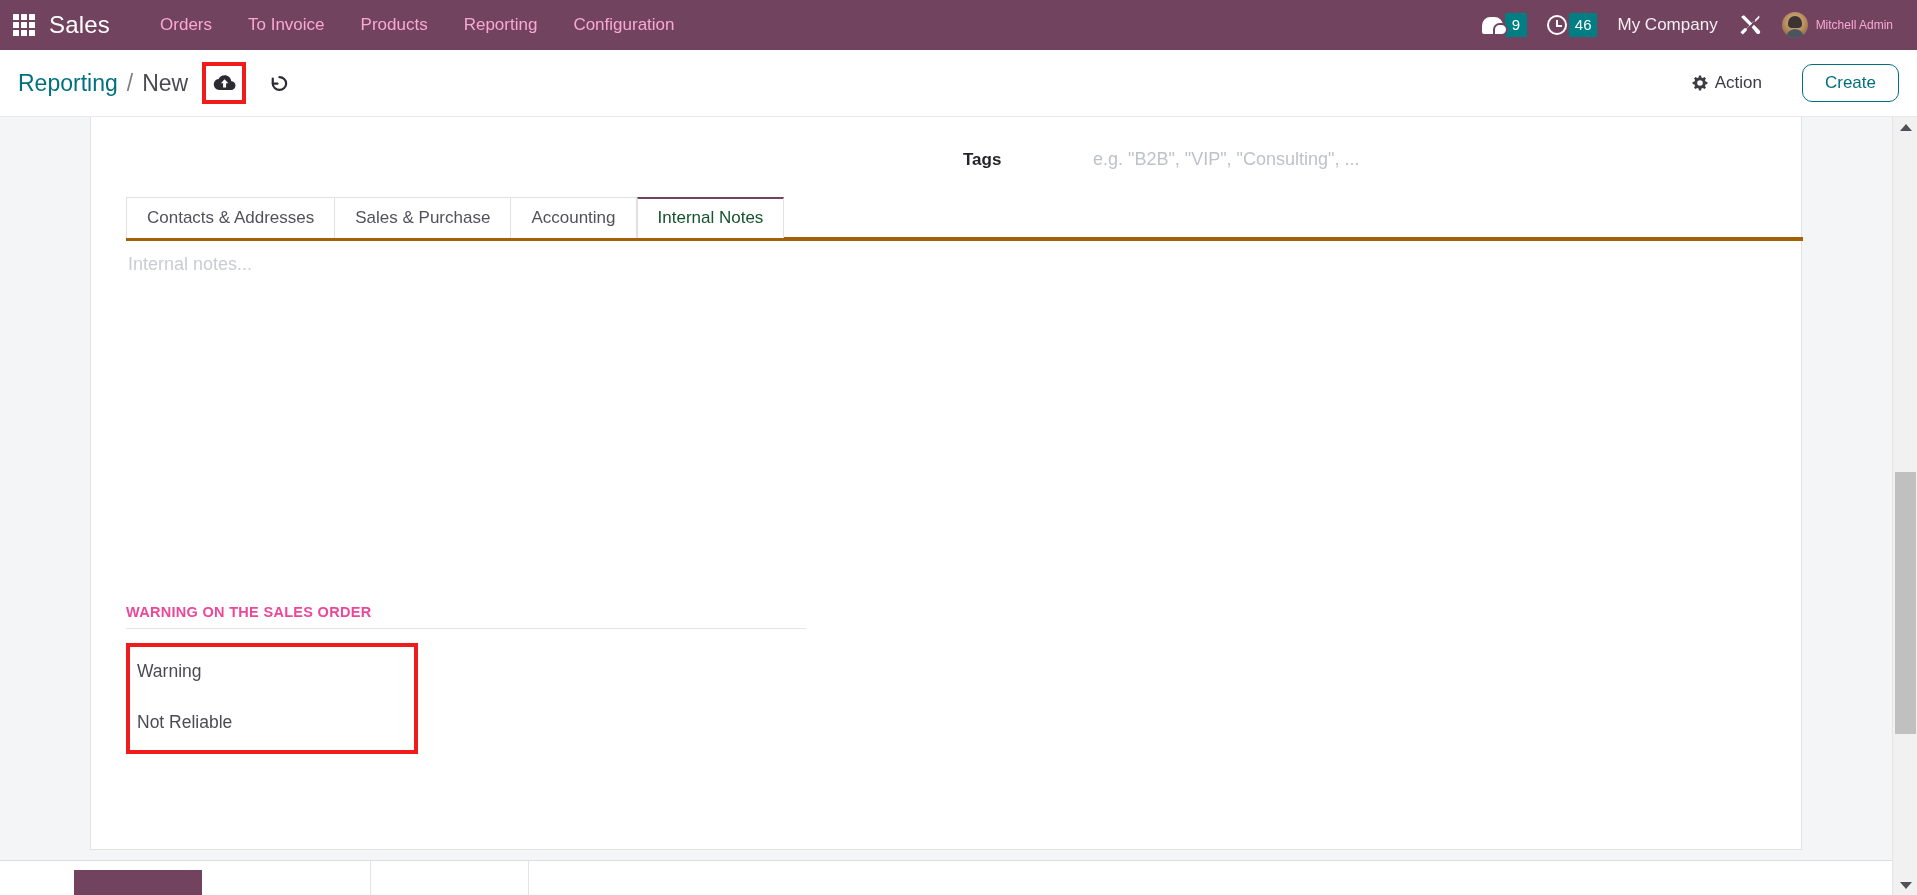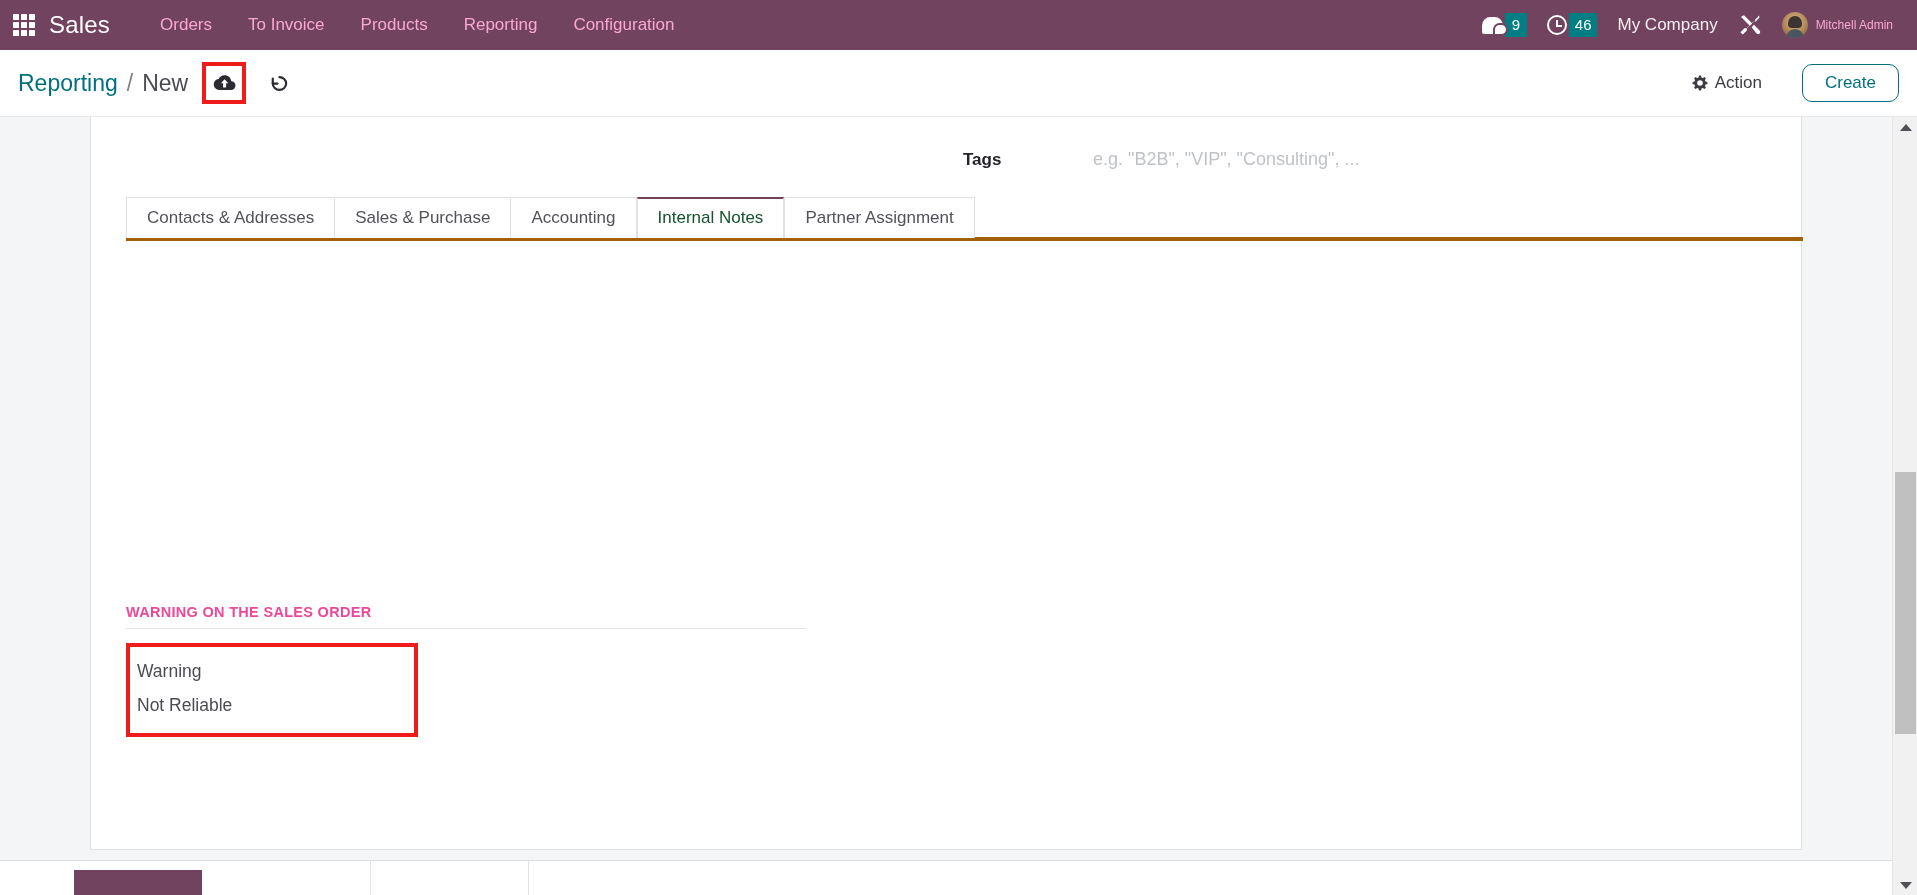--- a/index.html
+++ b/index.html
@@ -228,21 +228,21 @@
   .warn-highlight {
     position: absolute; inset: 0;
     border: 4px solid #f01c1c;
     pointer-events: none;
   }
   .warn-opt {
     font-size: 17.5px; color: #4b4b53;
     padding: 6px 0 6px 0; cursor: pointer;
     line-height: 1.25;
   }
-  .warn-opt + .warn-opt { }
+  .warn-opt + .warn-opt { margin-top: 17px; }
 
   
   .bottom-strip {
     position: absolute; top: 860px; left: 0;
     width: 1917px; height: 35px;
     background: #ffffff;
     border-top: 1px solid #dcdee2;
     overflow: hidden;
   }
   .strip-cell { position:absolute; top: 0; width: 1px; height: 35px; background: #e2e4e8; }
@@ -370,25 +370,25 @@
     <div class="sheet-bg">
 
       <div class="tags-label">Tags</div>
       <input class="tags-input" type="text" placeholder="e.g. &quot;B2B&quot;, &quot;VIP&quot;, &quot;Consulting&quot;, ..." style="">
 
       <div class="notebook-tabs">
         <div class="tab">Contacts &amp; Addresses</div>
         <div class="tab">Sales &amp; Purchase</div>
         <div class="tab">Accounting</div>
         <div class="tab active">Internal Notes</div>
-        <div class="tab">Partner Assignment</div>
       </div>
 
       <div class="tab-pane">
 
+        <textarea class="notes-area" placeholder="Internal notes..." style=""></textarea>
 
         <div class="warn-group">
           <div class="warn-title">WARNING ON THE SALES ORDER</div>
 
           <div class="warn-options">
             <div class="warn-opt">Warning</div>
             <div class="warn-opt">Not Reliable</div>
             <span class="warn-highlight"></span>
           </div>
         </div>

